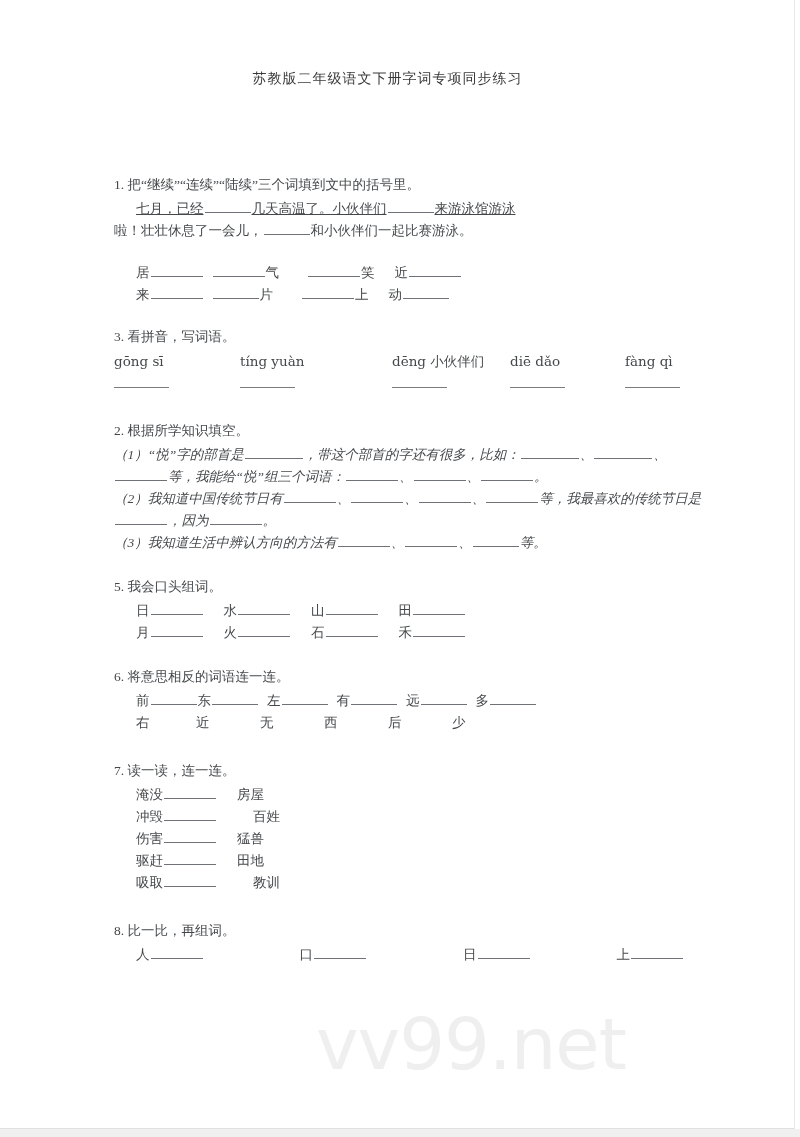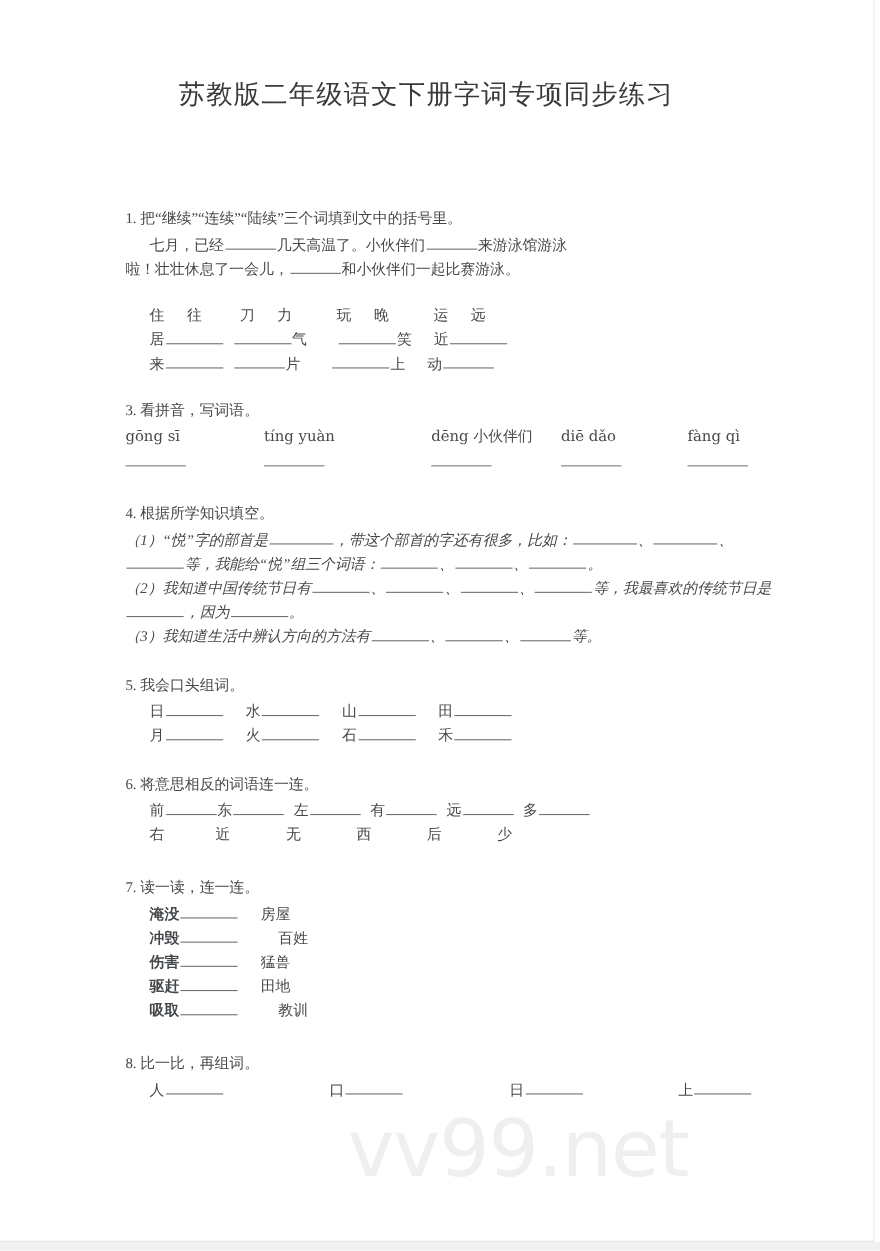--- a/index.html
+++ b/index.html
@@ -55,21 +55,21 @@
   .content {
     position: absolute;
     left: 0;
     top: 0;
     width: 795px;
     z-index: 10;
   }
 
   .doc-title {
     text-align: center;
-    font-size: 24px;
+    font-size: 14px;
     color: #3a3a3a;
     letter-spacing: 1px;
     margin: 70px 0 0 0;
     padding-right: 20px;
     font-weight: normal;
     font-family: "Liberation Serif", "DejaVu Serif", serif;
   }
 
   .body-block {
     margin: 0;
@@ -108,21 +108,21 @@
 
   
   .sp8   { display:inline-block; width: 8px; }
   .sp14  { display:inline-block; width: 14px; }
   .sp20  { display:inline-block; width: 20px; }
   .sp28  { display:inline-block; width: 28px; }
   .sp36  { display:inline-block; width: 36px; }
   .indent1 { display:inline-block; width: 22px; }
 
   
-  .ex1-l2 { padding-left: 22px; }
+  .ex1-l2 { padding-left: 22px; text-decoration: underline; }
 
   
   .cmpchar {
     display: inline-block;
     width: 34px;
   }
   .cmprow  { margin: 0; }
 
   
   .py-row {
@@ -143,21 +143,21 @@
     height: 1px;
     width: 55px;
   }
   .pw0 { width: 126px; }
   .pw1 { width: 152px; }
   .pw2 { width: 118px; }
   .pw3 { width: 115px; }
 
   
   .m-row { white-space: nowrap; }
-  .m-left { display: inline-block; font-weight: bold; }
+  .m-left { display: inline-block; }
   .m-right { display: inline-block; }
 
   
   .ex8-cell { display: inline-block; }
 </style>
 </head>
 <body>
 
 <div class="page"></div>
 <div class="page-bottom-strip"></div>
@@ -174,23 +174,20 @@
       <div class="ex-head">1. 把“继续”“连续”“陆续”三个词填到文中的括号里。</div>
       <div class="ln ex1-l2">
         <span>七月，已经</span><span class="bl w46"></span><span>几天高温了。小伙伴们</span><span class="bl w46"></span><span>来游泳馆游泳</span>
       </div>
       <div class="ln">
         <span>啦！壮壮休息了一会儿，</span><span class="bl w46"></span><span>和小伙伴们一起比赛游泳。</span>
       </div>
     </div>
 
     <div class="ex" style="margin-top:20px;">
-      <div class="ln cmprow">
-        <span class="indent1"></span><span class="cmpchar">住</span><span class="cmpchar">往</span><span class="sp14"></span><span class="cmpchar">刀</span><span class="cmpchar">力</span><span class="sp20"></span><span class="cmpchar">玩</span><span class="cmpchar">晚</span><span class="sp20"></span><span class="cmpchar">运</span><span class="cmpchar">远</span>
-      </div>
       <div class="ln cmprow">
         <span class="indent1"></span><span>居</span><span class="bl w52"></span><span class="sp8"></span><span class="bl w52"></span><span>气</span><span class="sp28"></span><span class="bl w52"></span><span>笑</span><span class="sp20"></span><span>近</span><span class="bl w52"></span>
       </div>
       <div class="ln cmprow">
         <span class="indent1"></span><span>来</span><span class="bl w52"></span><span class="sp8"></span><span class="bl w46"></span><span>片</span><span class="sp28"></span><span class="bl w52"></span><span>上</span><span class="sp20"></span><span>动</span><span class="bl w46"></span>
       </div>
     </div>
 
     <div class="ex" style="margin-top:20px;">
       <div class="ex-head">3. 看拼音，写词语。</div>
@@ -214,21 +211,21 @@
         <div class="pw3">
             <div class="py-underline"></div>
           </div>
         <div>
             <div class="py-underline"></div>
           </div>
       </div>
     </div>
 
     <div class="ex" style="margin-top:32px;">
-      <div class="ex-head">4. 根据所学知识填空。</div>
+      <div class="ex-head">2. 根据所学知识填空。</div>
       <div class="ln-wrap">
         <span>（1）</span><span>“悦”字的部首是</span><span class="bl w58"></span><span>，带这个部首的字还有很多，比如：</span><span class="bl w58"></span><span>、</span><span class="bl w58"></span><span>、</span><span class="bl w52"></span><span>等，我能给“悦”组三个词语：</span><span class="bl w52"></span><span>、</span><span class="bl w52"></span><span>、</span><span class="bl w52"></span><span>。</span>
       </div>
       <div class="ln-wrap">
         <span>（2）</span><span>我知道中国传统节日有</span><span class="bl w52"></span><span>、</span><span class="bl w52"></span><span>、</span><span class="bl w52"></span><span>、</span><span class="bl w52"></span><span>等，我最喜欢的</span><span>传统节日是</span><span class="bl w52"></span><span>，因为</span><span class="bl w52"></span><span>。</span>
       </div>
       <div class="ln-wrap">
         <span>（3）</span><span>我知道生活中辨认方向的方法有</span><span class="bl w52"></span><span>、</span><span class="bl w52"></span><span>、</span><span class="bl w46"></span><span>等。</span>
       </div>
     </div>

